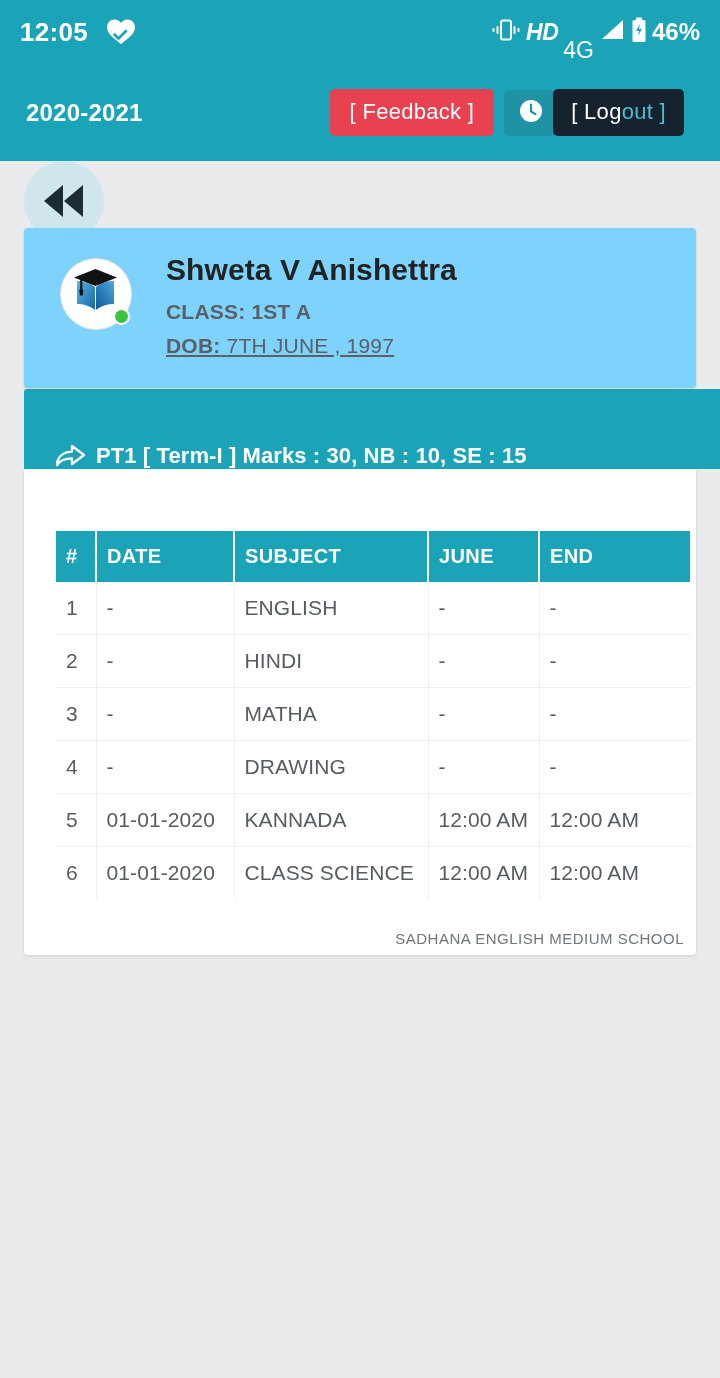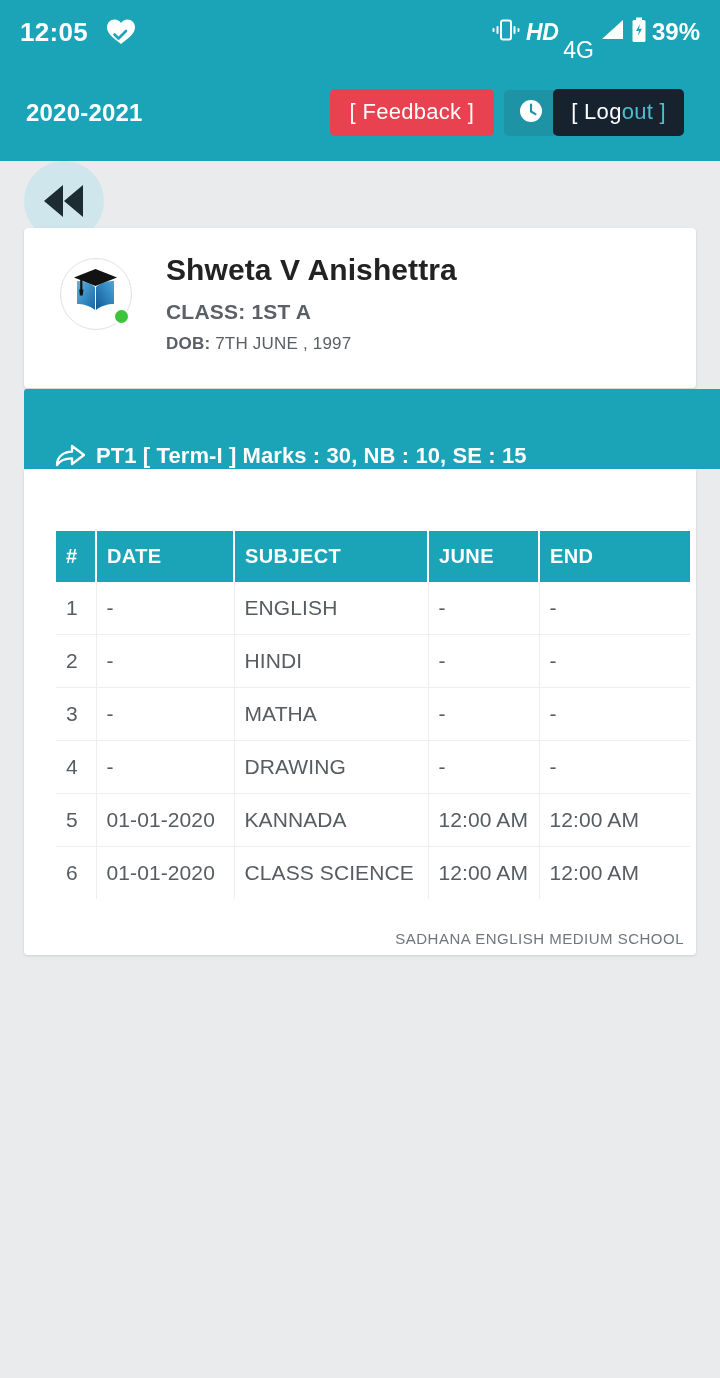--- a/index.html
+++ b/index.html
@@ -55,37 +55,37 @@
   }
   .ripple {
     position: absolute; top: 0; left: 0; width: 80px; height: 80px; border-radius: 50%;
     background: #cfe7ec;
   }
   .back-icon { position: relative; z-index: 1; display: flex; align-items: center; }
 
   
   .card {
     position: absolute; top: 228px; left: 24px; width: 672px; height: 160px;
-    background: #ffffff; border-radius: 4px;
+    background: #7dd3fc; border-radius: 4px;
     box-shadow: 0 1px 3px rgba(0,0,0,.13);
     display: flex; align-items: flex-start; padding: 24px 0 0 36px;
   }
   .avatar {
     position: relative; width: 72px; height: 72px; border-radius: 50%;
     background: #ffffff; border: 1px solid #e2e2e2; flex: none;
     display: flex; align-items: center; justify-content: center; margin-top: 6px;
   }
   .avatar .dot {
     position: absolute; right: 1px; bottom: 4px; width: 17px; height: 17px;
     border-radius: 50%; background: #3cc43c; border: 2px solid #ffffff;
   }
   .pinfo { margin-left: 34px; }
   .pname { font-size: 30px; font-weight: 700; color: #222222; letter-spacing: .1px; line-height: 1.2; }
   .pclass { font-size: 21px; font-weight: 700; color: #5a6066; margin-top: 12px; letter-spacing: .2px; }
-  .pdob { font-size: 17px; color: #5a6066; margin-top: 10px; letter-spacing: .2px; }
+  .pdob { font-size: 21px; color: #5a6066; margin-top: 10px; letter-spacing: .2px; text-decoration: underline; }
   .pdob b { font-weight: 700; }
   .pdob span { font-weight: 400; }
 
   
   .section-head {
     position: absolute; top: 389px; left: 24px; width: 704px; height: 80px;
     background: #1ba3b8; border-radius: 3px 3px 0 0;
     display: flex; align-items: flex-end; padding-left: 30px; color: #ffffff;
     cursor: pointer;
   }
@@ -161,21 +161,21 @@
           <path d="M24 2v19H3z" fill="#ffffff"></path>
         </svg>
       </span>
       <span>
         <svg width="16" height="26" viewBox="0 0 16 26" aria-hidden="true">
           <rect x="5" y="0.5" width="6" height="2.5" fill="#ffffff"></rect>
           <rect x="1.5" y="3" width="13" height="22" rx="1.6" fill="#ffffff"></rect>
           <path d="M9 7l-4 7h3l-1.2 5 4.2-7.2H8L9 7z" fill="#1ba3b8"></path>
         </svg>
       </span>
-      <span class="sb-batt-text">39%</span>
+      <span class="sb-batt-text">46%</span>
     </span>
   </div>
 
   <div class="appbar">
     <span class="year">2020-2021</span>
     <span class="appbar-actions">
       <button class="btn-feedback">[ Feedback ]</button>
       <button class="btn-clock">
         <span>
           <svg width="26" height="26" viewBox="0 0 26 26" aria-hidden="true">

